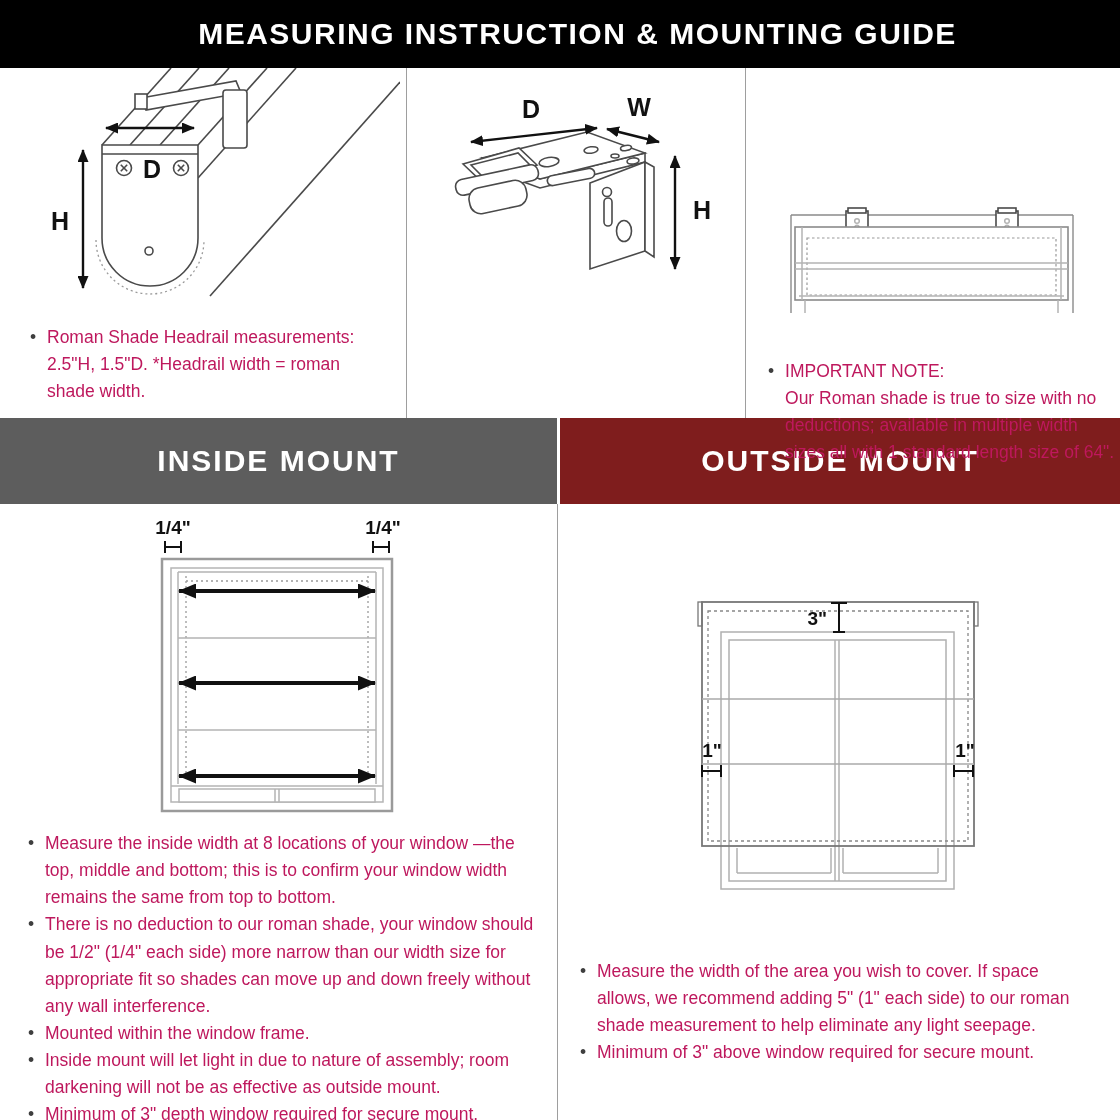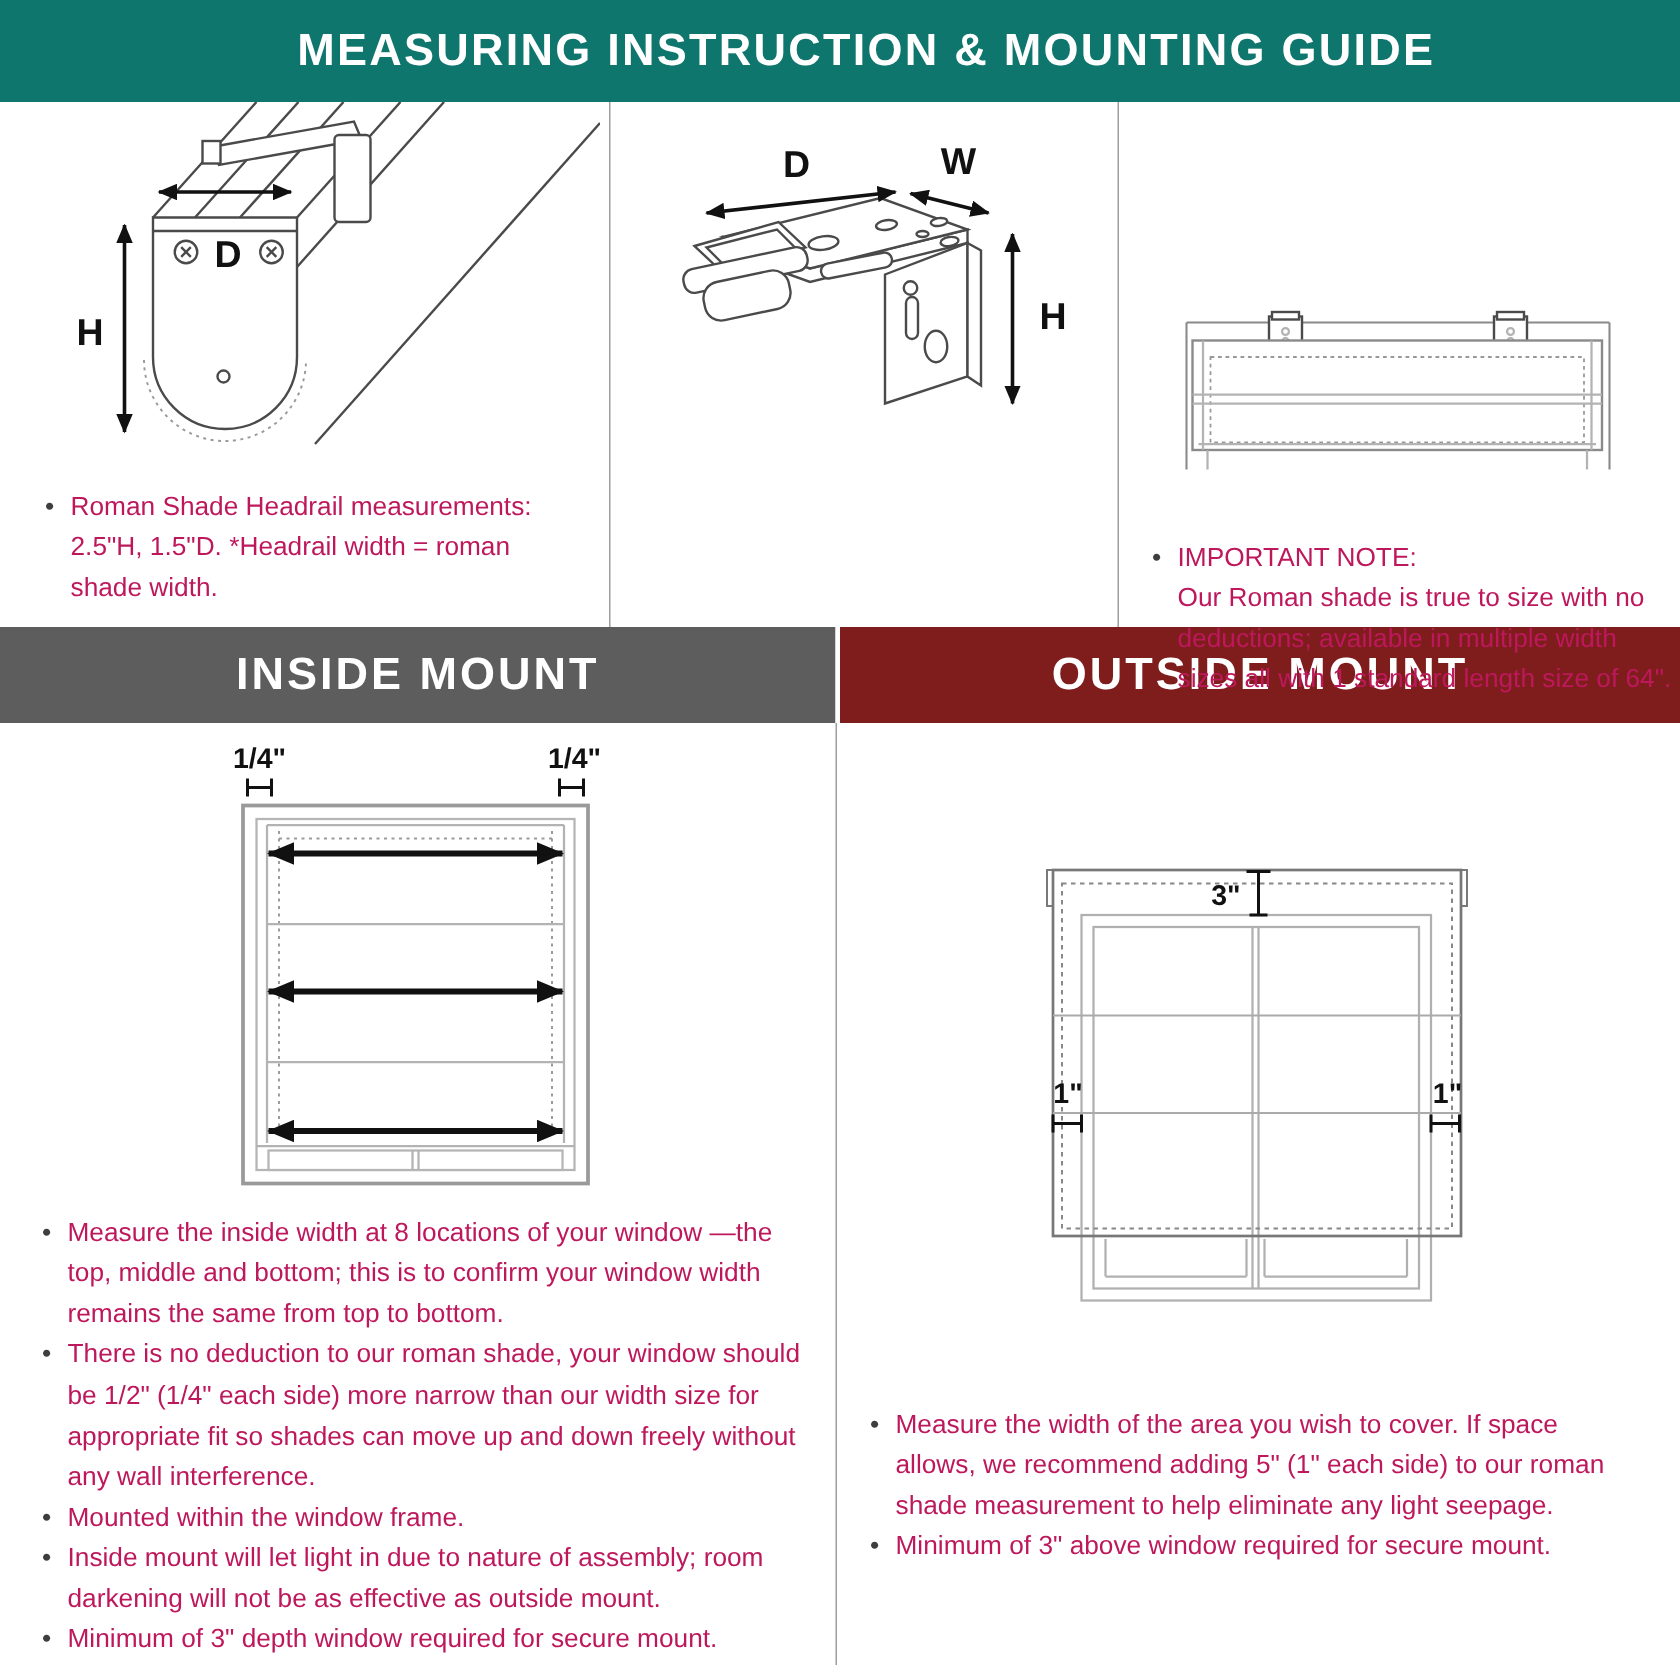--- a/index.html
+++ b/index.html
@@ -1,22 +1,22 @@
 <!DOCTYPE html>
 <html><head>
 <meta charset="utf-8">
 <style>
   * { margin:0; padding:0; box-sizing:border-box; }
   body { background:#fff; font-family:"Liberation Sans", sans-serif; }
   .page { position:relative; width:1120px; height:1120px; background:#fff; overflow:hidden; }
 
   
-  .main-banner { height:68px; background:#0f766e; display:flex; align-items:center; justify-content:center;padding-left:35px; }
+  .main-banner { height:68px; background:#000000; display:flex; align-items:center; justify-content:center;padding-left:35px; }
   .main-banner h1 { color:#fff; font-size:30px; font-weight:bold; letter-spacing:1.5px; }
-  .mount-banner { height:64px; display:flex;justify-content:space-between; }
+  .mount-banner { height:86px; display:flex;justify-content:space-between; }
   .mount-banner .half-l { width:557px; background:#5d5d5d; display:flex; align-items:center; justify-content:center; }
   .mount-banner .gap { width:3px; background:#fff; }
   .mount-banner .half-r { flex:1; background:#7f1d1d; display:flex; align-items:center; justify-content:center; }
   .mount-banner h2 { color:#fff; font-size:30px; font-weight:bold; letter-spacing:2px; }
 
   
   .top-row { height:350px; display:flex; }
   .top-row .vdiv { width:1px; background:#9e9e9e; }
   .col1 { width:408px; }
   .col2 { width:338px; }

